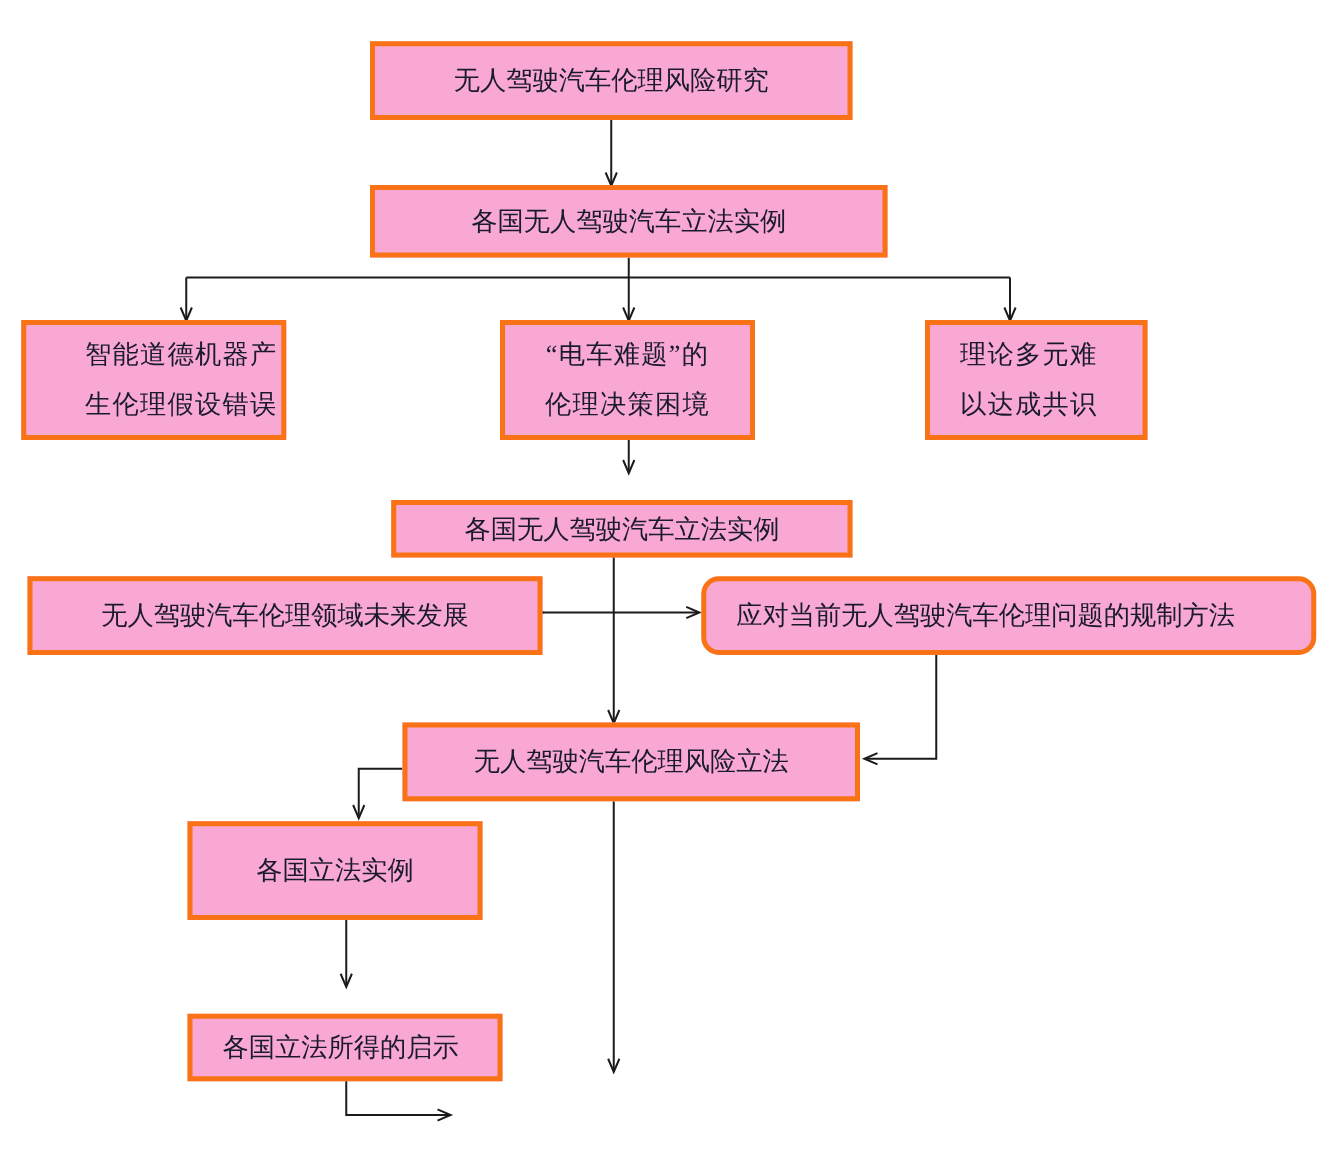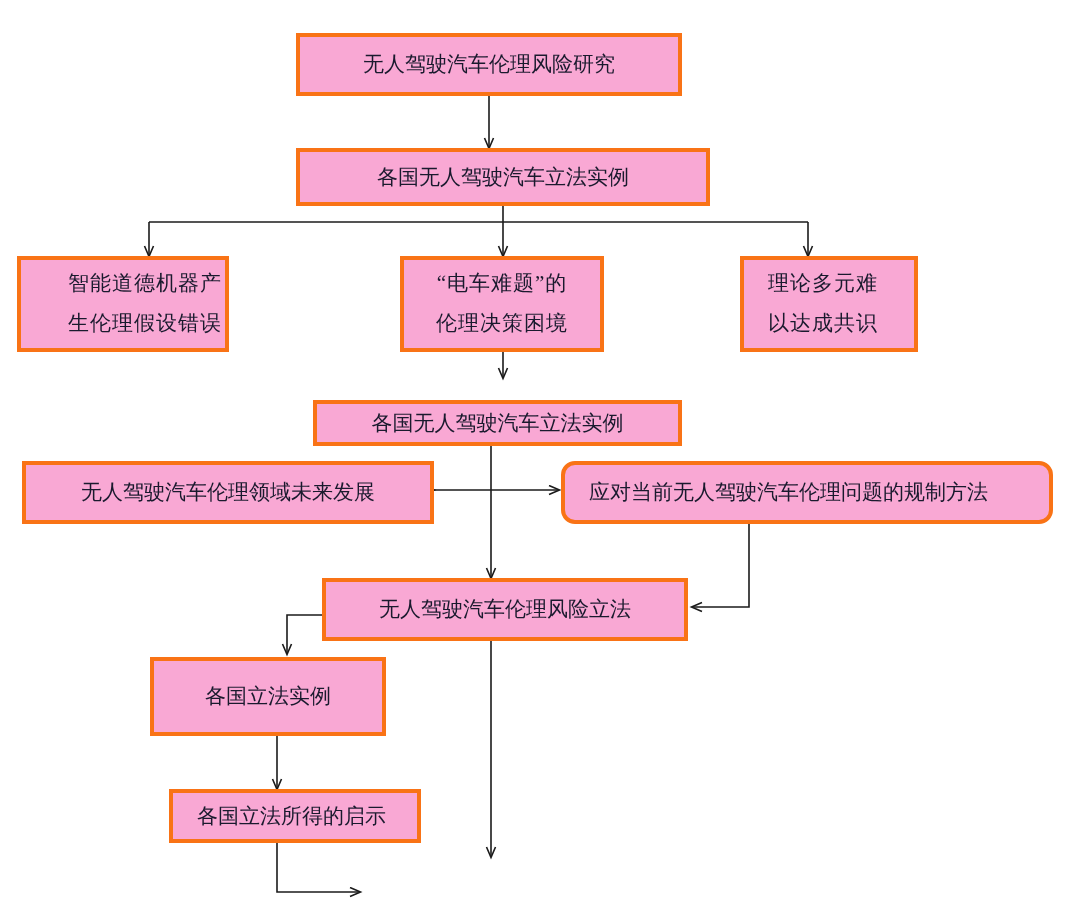--- a/index.html
+++ b/index.html
@@ -114,16 +114,16 @@
   <div class="node" style="left:313px; top:378px; width:369px; height:46px;margin-top:22px;">各国无人驾驶汽车立法实例</div>
 
   <div class="node" style="left:22px; top:461px; width:412px; height:63px;">无人驾驶汽车伦理领域未来发展</div>
 
   <div class="node pad-left" style="left:561px; top:461px; width:492px; height:63px;border-radius:14px;">应对当前无人驾驶汽车伦理问题的规制方法</div>
 
   <div class="node" style="left:322px; top:578px; width:366px; height:63px;">无人驾驶汽车伦理风险立法</div>
 
   <div class="node" style="left:150px; top:657px; width:236px; height:79px;">各国立法实例</div>
 
-  <div class="node pad-left" style="left:150px; top:789px; width:252px; height:54px;margin-left:19px;">各国立法所得的启示</div>
+  <div class="node pad-left" style="left:150px; top:811px; width:252px; height:54px;">各国立法所得的启示</div>
 
 
 </div>
 
 </body></html>

